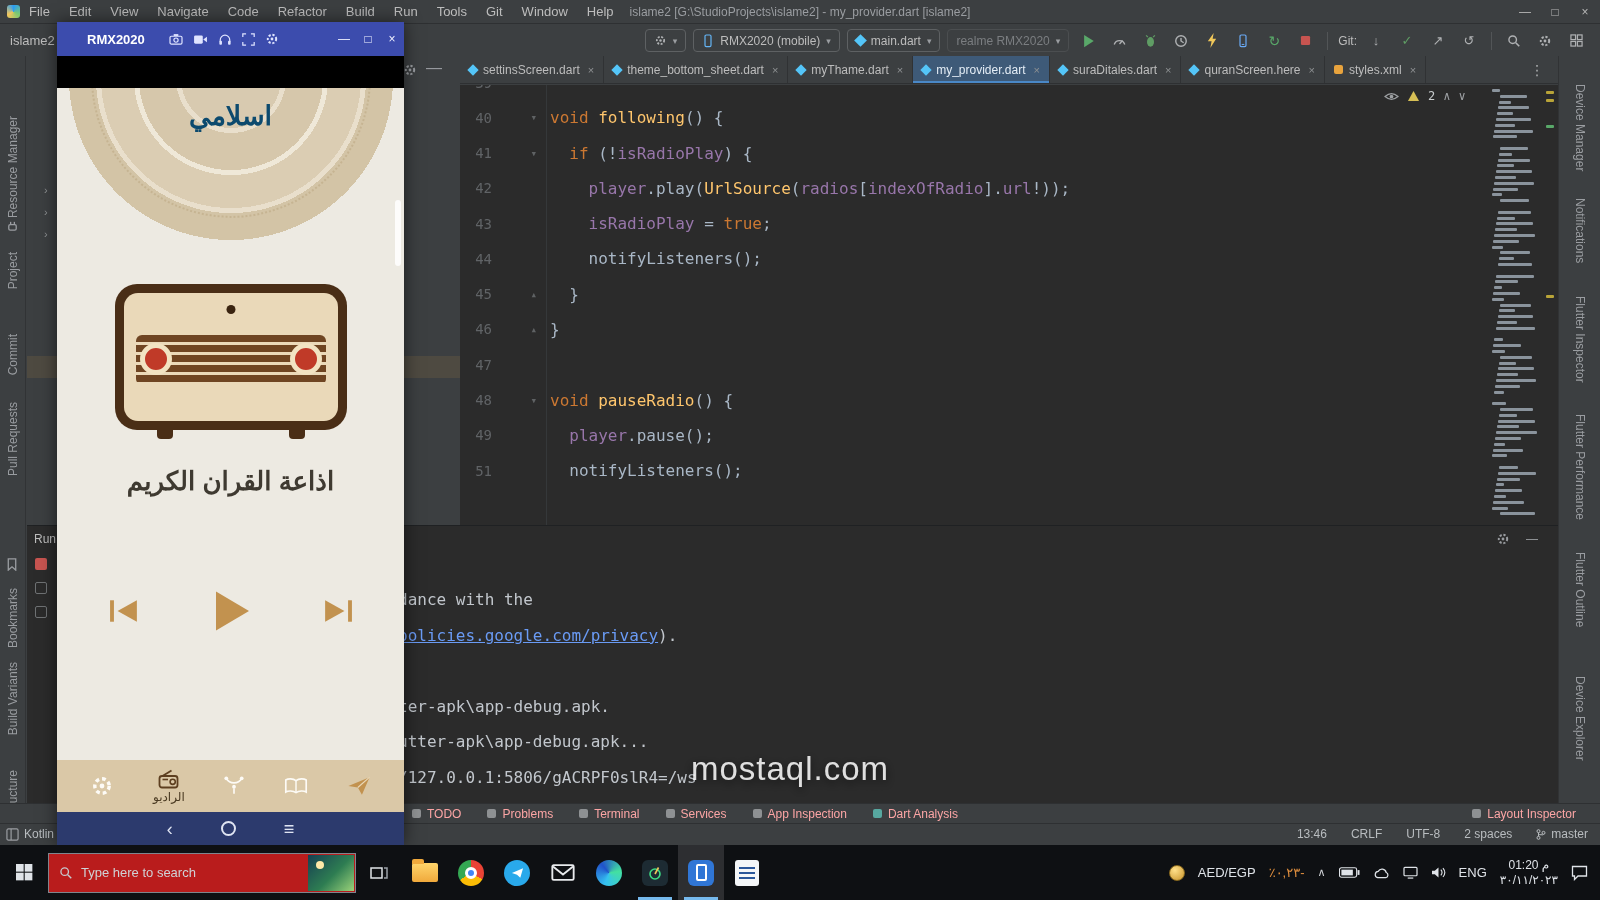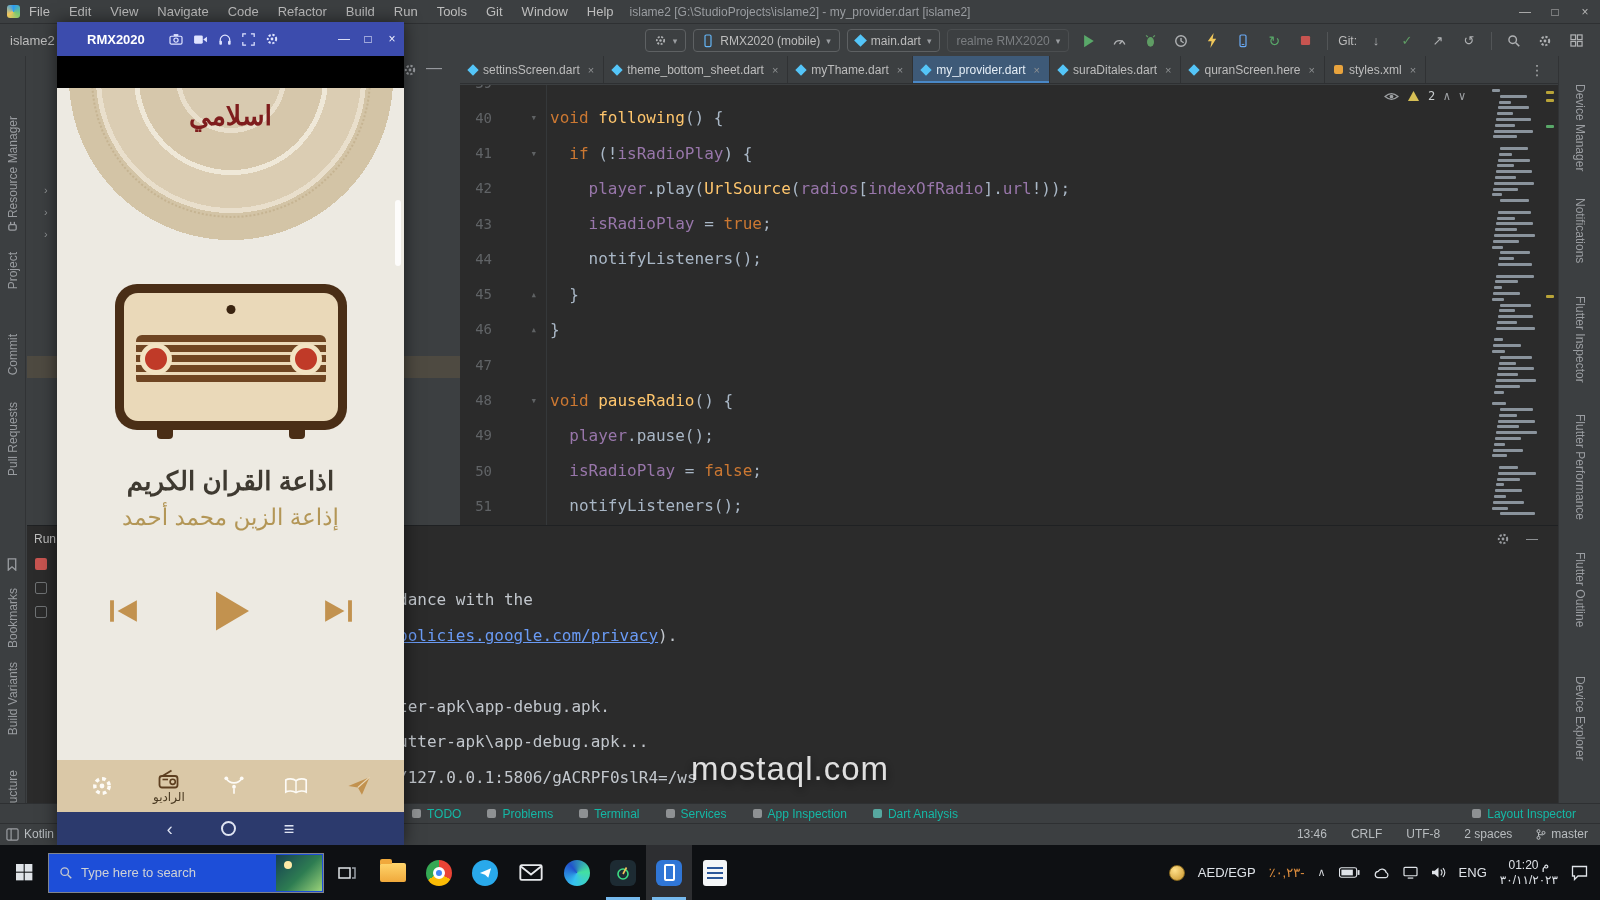--- a/index.html
+++ b/index.html
@@ -76,21 +76,21 @@
   #run-header { display:flex; align-items:center; height:26px; color:#bdbdbd; font-size:12px; padding-left:7px; }
   #run-header .right { margin-left:auto; display:flex; gap:16px; align-items:center; padding-right:20px; color:#9a9da1; }
   #run-toolcol { position:absolute; left:5px; top:32px; width:18px; display:flex; flex-direction:column; gap:12px; align-items:center; }
   .rstop { width:12px; height:12px; background:#c75450; border-radius:2px; }
   .rdim { width:12px; height:12px; border:1.5px solid #6f7274; border-radius:2px; }
   #console { position:absolute; left:371px; top:64px; font-family:"DejaVu Sans Mono", monospace; font-size:16px; color:#c2c7cd; }
   .console-line { height:35.6px; white-space:pre; }
   .console-link { color:#6a9bf5; text-decoration:underline; }
 
   
-  #bottom-bar { position:absolute; left:0; right:0; top:803px; height:20px; background:#3c3f41; border-top:1px solid #2e3032; display:flex; align-items:center; font-size:12px; color:#14b8a6; z-index:3; }
+  #bottom-bar { position:absolute; left:0; right:0; top:803px; height:20px; background:#3c3f41; border-top:1px solid #2e3032; display:flex; align-items:center; font-size:12px; color:#fca5a5; z-index:3; }
   #bottom-items { display:flex; gap:26px; margin-left:412px; align-items:center; }
   .bb-item { display:flex; gap:6px; align-items:center; }
   .bb-ic { width:9px; height:9px; background:#8e9193; border-radius:2px; flex:none; }
   .bb-ic.teal { background:#57a8a0; }
   #layout-inspector { margin-left:auto; padding-right:24px; display:flex; gap:6px; align-items:center; }
 
   
   #status-bar { position:absolute; left:0; right:0; top:823px; height:22px; background:#3c3f41; border-top:1px solid #2e3032; font-size:12px; color:#b8bcbf; z-index:3; }
   #sb-prefix { position:absolute; left:24px; top:3px; }
   #sb-switcher { position:absolute; left:6px; top:4px; }
@@ -105,21 +105,21 @@
   #phone-tb-icons { display:flex; gap:10px; margin-left:24px; align-items:center; color:#dfe4ff; }
   #phone-win-controls { margin-left:auto; display:flex; }
   .ph-ctl { width:24px; text-align:center; font-size:12px; color:#eef0ff; line-height:34px; }
   #phone-screen { position:absolute; top:34px; left:0; right:0; bottom:0; background:#000; overflow:hidden; }
   #phone-status { height:32px; background:#000; }
   #app-body { position:absolute; top:32px; left:0; right:0; bottom:0; background:#edeae2; overflow:hidden; }
 
   .mandala { position:absolute; top:-178px; left:50%; transform:translateX(-50%); width:336px; height:336px; border-radius:50%;
     background:radial-gradient(circle, #d8cab0 0 50px, #e9dfcc 50px 55px, #d6c7ab 55px 92px, #efe8d8 92px 97px, #dbcdb3 97px 130px, #e9dfcc 130px 135px, #d3c4a6 135px 162px, rgba(0,0,0,0) 162px); }
   .mandala-ring { position:absolute; top:-150px; left:50%; transform:translateX(-50%); width:280px; height:280px; border-radius:50%; border:2px dotted #c6b halt; border:2px dotted #c6b492; }
-  #app-name { position:absolute; top:12px; left:0; right:0; text-align:center; font-size:27px; font-weight:bold; color:#7f1d1d; }
+  #app-name { position:absolute; top:12px; left:0; right:0; text-align:center; font-size:27px; font-weight:bold; color:#0c4a6e; }
 
   .radio { position:absolute; top:196px; left:50%; transform:translateX(-50%); width:232px; height:146px; background:#4a2e16; border-radius:22px; }
   .radio-face { position:absolute; inset:9px; background:#ead9b9; border-radius:14px; }
   .radio-dot { position:absolute; top:12px; left:50%; transform:translateX(-50%); width:9px; height:9px; border-radius:50%; background:#3a2410; }
   .radio-band { position:absolute; top:42px; left:12px; right:12px; height:50px; background:#6f4522; border-radius:6px;
     background-image:repeating-linear-gradient(180deg, rgba(0,0,0,0) 0 7px, #ead9b9 7px 10px); }
   .radio-knob { position:absolute; top:50px; width:32px; height:32px; border-radius:50%; background:#c03a28; border:5px solid #f2e3c2; }
   .radio-knob.l { left:16px; } .radio-knob.r { right:16px; }
   .radio-leg { position:absolute; bottom:-9px; width:16px; height:11px; background:#4a2e16; border-radius:0 0 4px 4px; }
   .radio-leg.l { left:42px; } .radio-leg.r { right:42px; }
@@ -133,21 +133,21 @@
   .nav-item { display:flex; flex-direction:column; align-items:center; gap:1px; }
   .nav-label { font-size:12px; color:#4a3a22; }
   #android-nav { position:absolute; bottom:0; left:0; right:0; height:33px; background:#2c3a6d; display:flex; align-items:center; justify-content:center; gap:48px; color:#dfe4f2; }
   .anav { font-size:18px; line-height:1; }
   .anav-home { width:15px; height:15px; border:2px solid #dfe4f2; border-radius:50%; }
   #phone-scrollbar { position:absolute; right:3px; top:112px; width:6px; height:66px; background:rgba(255,255,255,.85); border-radius:3px; }
 
   
   #taskbar { position:absolute; left:0; top:845px; width:1600px; height:55px; background:#0e1013; display:flex; align-items:center; z-index:25; }
   #start-btn { width:48px; height:55px; display:flex; align-items:center; justify-content:center; }
-  #task-search { width:276px; height:40px; background:#1d4ed8; border:1px solid #80858d; display:flex; align-items:center; position:relative; }
+  #task-search { width:308px; height:40px; background:#b91c1c; border:1px solid #80858d; display:flex; align-items:center; position:relative; }
   #task-search .ph { font-size:13px; color:#cfd2d6; margin-left:8px; }
   #search-thumb { position:absolute; right:1px; top:1px; width:46px; height:36px; background:linear-gradient(135deg,#163f52 0%,#2e7d52 55%,#9bd37a 100%); }
   #search-thumb::after { content:""; position:absolute; left:8px; top:6px; width:8px; height:8px; border-radius:50%; background:#ffe9a8; }
   #task-view-btn { width:46px; height:55px; display:flex; align-items:center; justify-content:center; }
   #task-apps { display:flex; }
   .task-app { width:46px; height:55px; display:flex; align-items:center; justify-content:center; position:relative; }
   .task-app.active { background:rgba(255,255,255,.13); }
   .task-app.open::after { content:""; position:absolute; left:6px; right:6px; bottom:0; height:3px; background:#76b9ed; }
 
   .ic-folder { width:26px; height:19px; background:linear-gradient(180deg,#ffd56b,#f0a93c); border-radius:2px; position:relative; }
@@ -423,25 +423,20 @@
           </div>
           <div class="crow">
             <span class="ln">48</span>
             <span class="fold">▾</span>
             <span class="ctext"><span class="tk-kw">void </span><span class="tk-fn">pauseRadio</span><span class="tk-pl">() {</span></span>
           </div>
           <div class="crow">
             <span class="ln">49</span>
             <span class="fold"></span>
             <span class="ctext"><span class="tk-pl">  </span><span class="tk-fd">player</span><span class="tk-pl">.pause();</span></span>
-          </div>
-          <div class="crow">
-            <span class="ln">50</span>
-            <span class="fold"></span>
-            <span class="ctext"><span class="tk-pl">  </span><span class="tk-fd">isRadioPlay</span><span class="tk-pl"> = </span><span class="tk-kw">false</span><span class="tk-pl">;</span></span>
           </div>
           <div class="crow">
             <span class="ln">51</span>
             <span class="fold"></span>
             <span class="ctext"><span class="tk-pl">  notifyListeners();</span></span>
           </div>
         </div>
       <div id="inspection-widget">
         <svg width="15" height="13" viewBox="0 0 16 14">
             <path d="M1 7 Q8 1 15 7 Q8 13 1 7 Z" fill="none" stroke="#9da0a3" stroke-width="1.3"></path>
@@ -669,21 +664,20 @@
             <div class="radio-dot"></div>
             <div class="radio-band"></div>
             <div class="radio-knob l"></div>
             <div class="radio-knob r"></div>
           </div>
           <div class="radio-leg l"></div>
           <div class="radio-leg r"></div>
         </div>
 
         <div id="station-title">اذاعة القران الكريم</div>
-        <div id="station-subtitle">إذاعة الزين محمد أحمد</div>
 
         <div id="media-controls">
           <svg width="30" height="26" viewBox="0 0 28 24">
               <rect x="1" y="2" width="3.6" height="20" fill="#c2924f"></rect>
               <path d="M26 2 L8 12 L26 22 Z" fill="#c2924f"></path>
             </svg>
           <svg width="40" height="42" viewBox="0 0 26 28">
               <path d="M3 1 L25 14 L3 27 Z" fill="#c2924f"></path>
             </svg>
           <svg width="30" height="26" viewBox="0 0 28 24">

